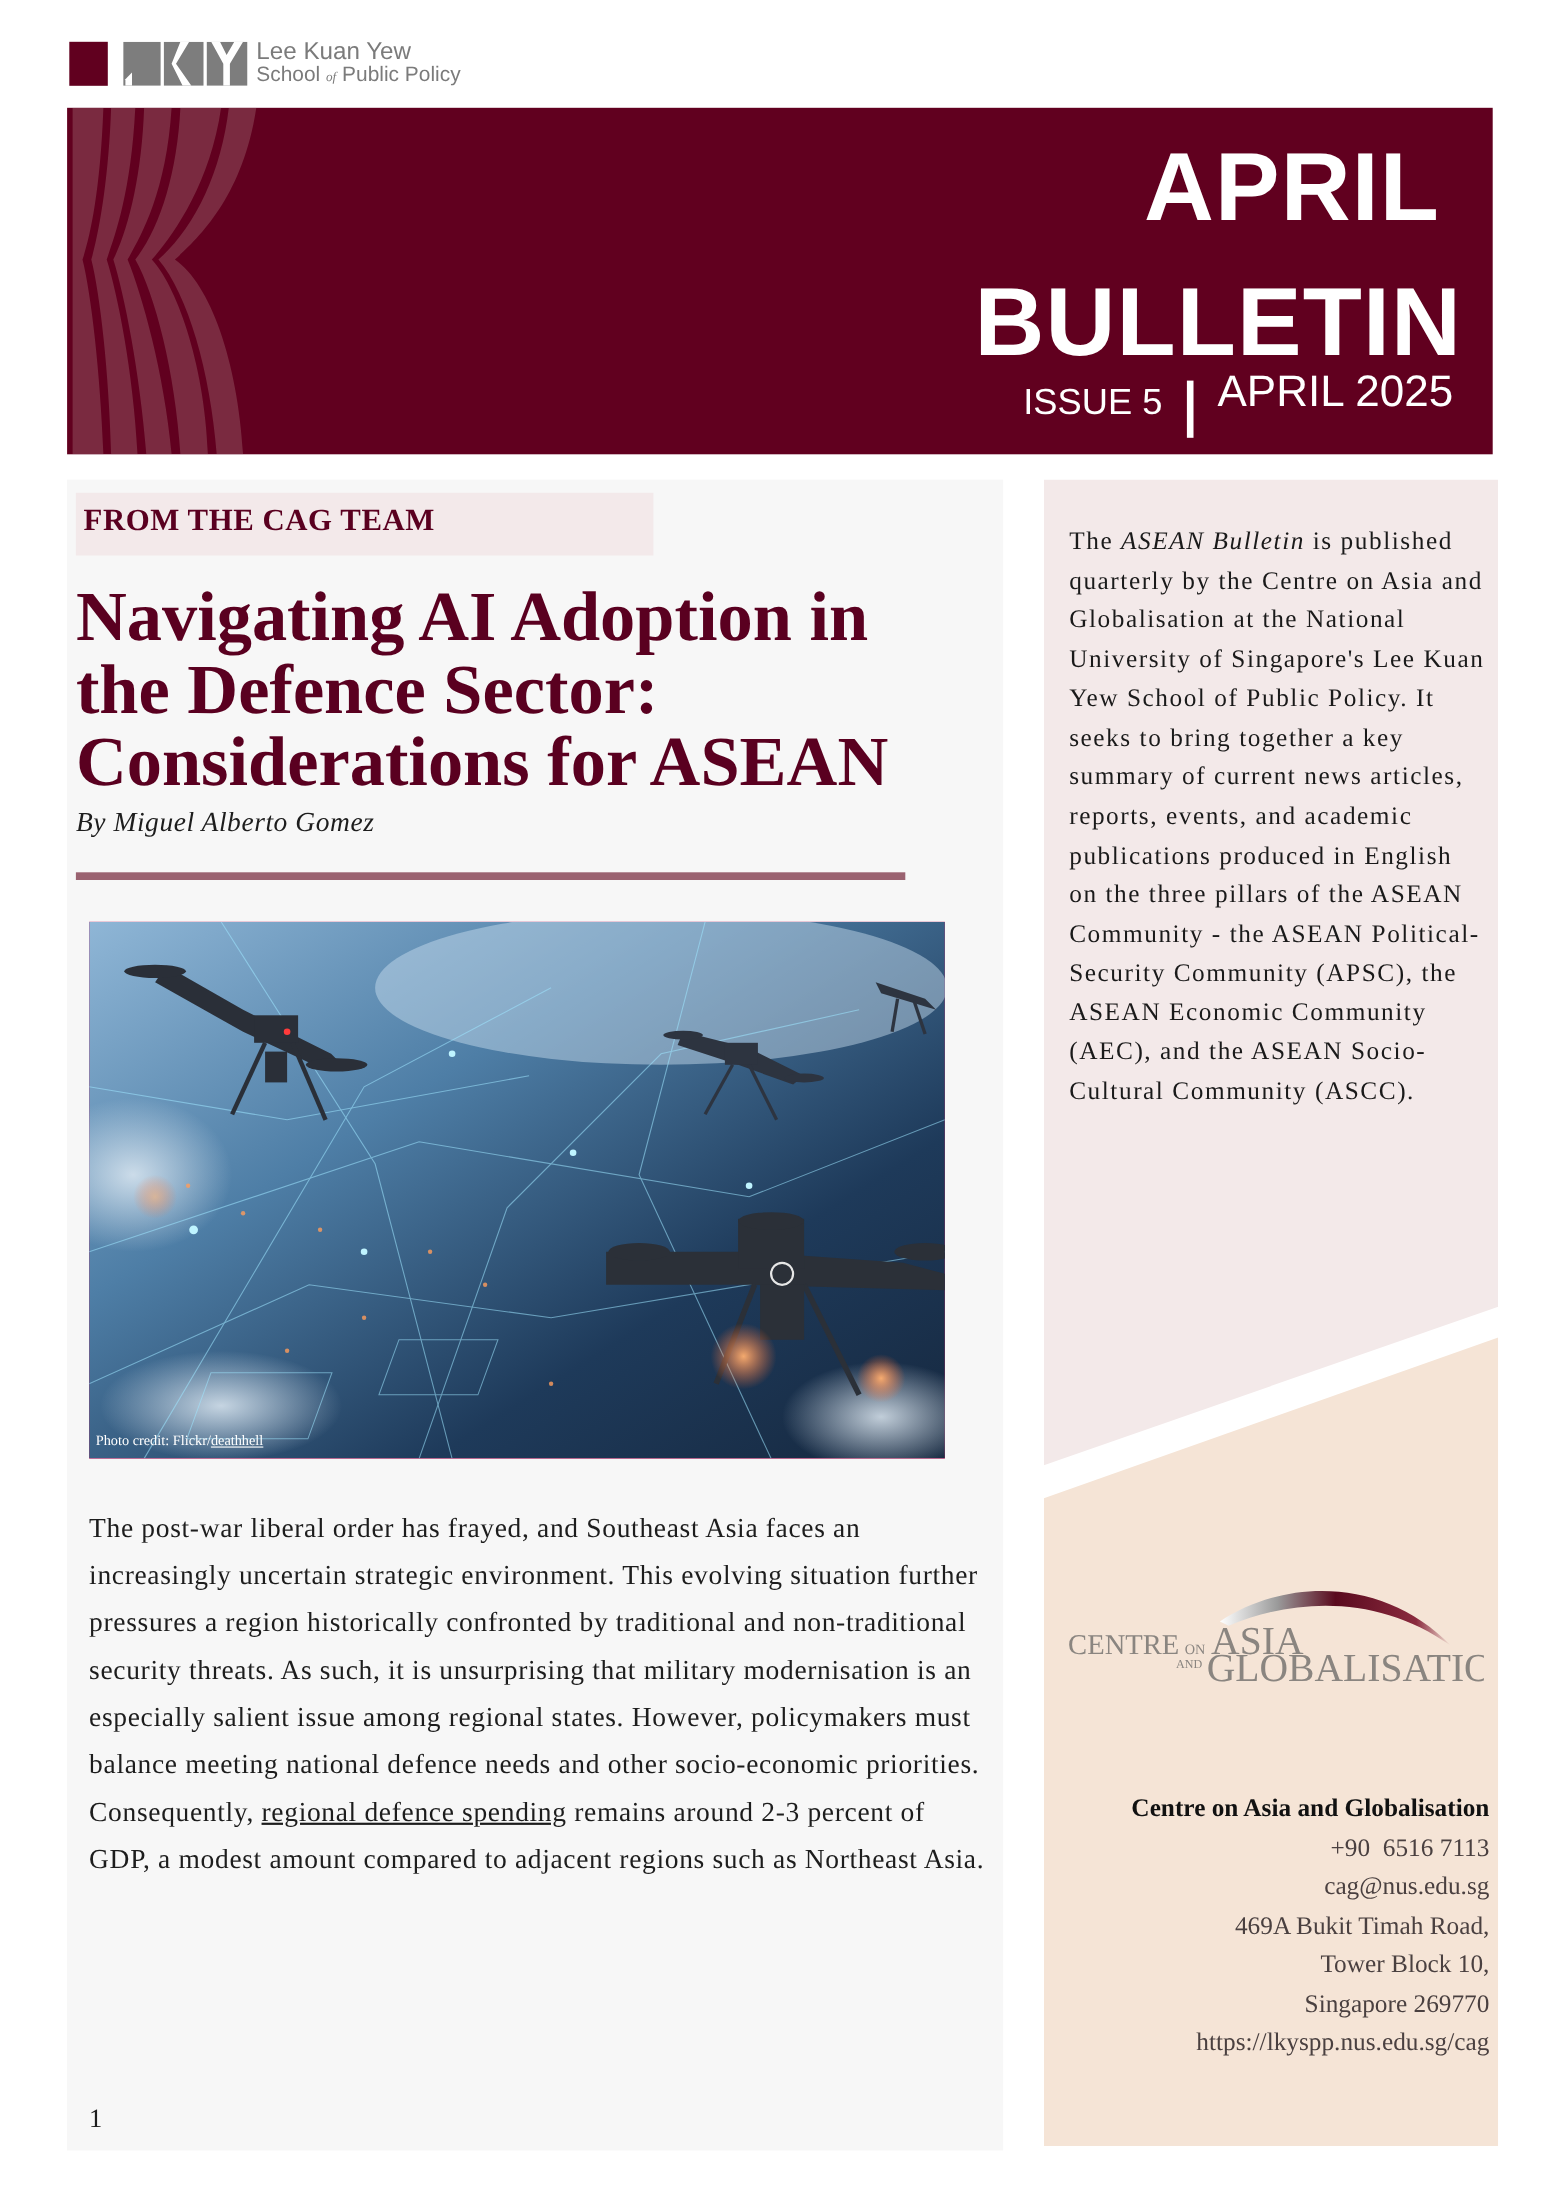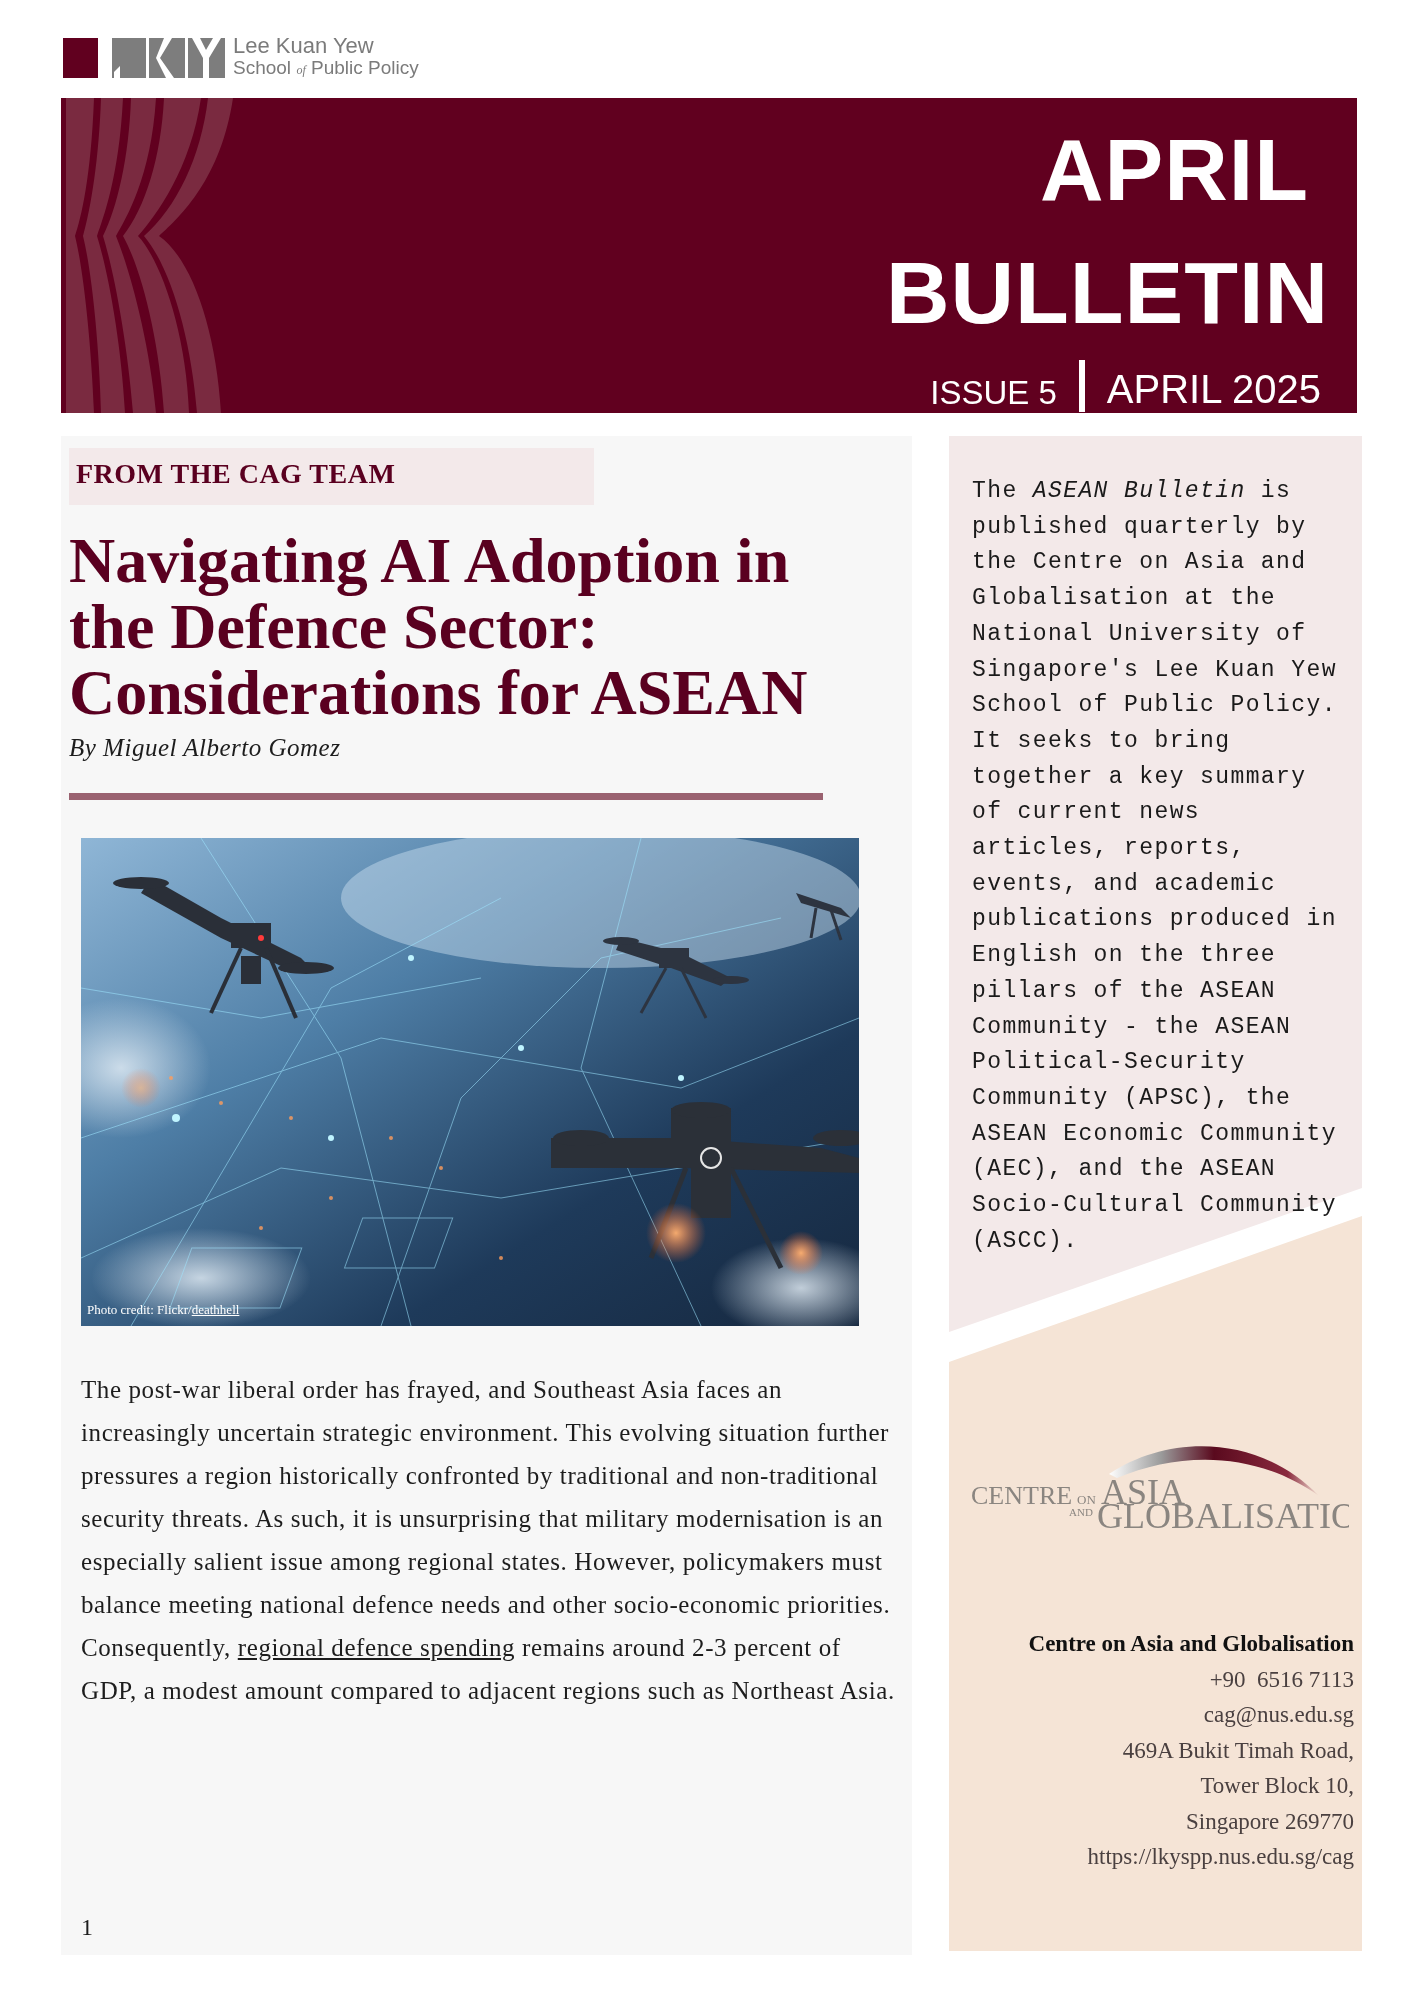--- a/index.html
+++ b/index.html
@@ -14,21 +14,21 @@
   .lky-text .l1 { font-size: 22px; display: block; }
   .lky-text .l2 { font-size: 19px; display: block; }
   .lky-text .of { font-family: "Liberation Serif", serif; font-style: italic; font-size: 12px; }
 
   
   .banner { position: absolute; left: 61px; top: 98px; width: 1296px; height: 315px; background: #61001f; overflow: hidden; }
   .banner-deco { position: absolute; left: 0; top: 0; width: 200px; height: 315px; }
   .banner-title { position: absolute; right: 30px; color: #ffffff; font-family: "Liberation Sans", sans-serif; font-weight: 700; letter-spacing: 1px; }
   .t-asean { top: 22px; right: 48px; font-size: 88px; line-height: 100px; }
   .t-bulletin { top: 145px; right: 28px; font-size: 88px; line-height: 100px; }
-  .issue-row { position: absolute; right: 36px; top: 262px; display: flex; align-items: flex-end; color: #ffffff; font-family: "Liberation Sans", sans-serif; }
+  .issue-row { position: absolute; right: 36px; top: 248px; display: flex; align-items: flex-start; color: #ffffff; font-family: "Liberation Sans", sans-serif; }
   .issue { font-size: 33px; }
   .issue-sep { width: 6px; height: 52px; background: #ffffff; margin: 0 22px; }
   .date { font-size: 40px; margin-top: -12px; }
 
   
   .article { position: absolute; left: 61px; top: 436px; width: 851px; height: 1519px; background: #f7f7f7; }
   .kicker { position: absolute; left: 8px; top: 12px; width: 525px; height: 57px; background: #f3e9ea; color: #5a0020; font-size: 28px; font-weight: 700; letter-spacing: 0.5px; padding: 10px 0 0 7px; }
   .headline { position: absolute; left: 8px; top: 92px; width: 820px; color: #5a0020; font-size: 64px; font-weight: 700; line-height: 66px; }
   .byline { position: absolute; left: 8px; top: 298px; font-style: italic; font-size: 25px; color: #1d1d1d; letter-spacing: 0.5px; }
   .rule { position: absolute; left: 8px; top: 357px; width: 754px; height: 7px; background: #9a6270; }
@@ -36,21 +36,21 @@
   .photo svg { position: absolute; left: 0; top: 0; }
   .photo-credit { position: absolute; left: 6px; bottom: 8px; color: #ffffff; font-size: 13px; }
   .photo-credit .link { text-decoration: underline; }
   .body-text { position: absolute; left: 20px; top: 932px; width: 820px; font-size: 25px; line-height: 43px; color: #1d1d1d; letter-spacing: 0.6px; }
   .body-text .link { text-decoration: underline; }
   .page-num { position: absolute; left: 20px; top: 1478px; font-size: 24px; color: #1d1d1d; }
 
   
   .sidebar { position: absolute; left: 949px; top: 436px; width: 413px; height: 1515px; }
   .sidebar svg.bg { position: absolute; left: 0; top: 0; }
-  .about { position: absolute; left: 23px; top: 38px; width: 380px; font-size: 23px; line-height: 35.7px; letter-spacing: 1.4px; color: #1a1a1a; font-family: Liberation Mono, monospace; }
+  .about { position: absolute; left: 23px; top: 38px; width: 380px; font-size: 23px; line-height: 35.7px; letter-spacing: 1.4px; color: #1a1a1a; }
   .about i { font-style: italic; }
   .cag-logo { position: absolute; left: 20px; top: 1000px; width: 380px; height: 110px; }
   .contact { position: absolute; right: 8px; top: 1190px; text-align: right; font-size: 23px; line-height: 35.5px; color: #4a4040; }
   .contact .org { font-weight: 700; color: #111; }
 </style>
 </head>
 <body>
 
 <div class="lky-logo">
   <div class="lky-square"></div>

